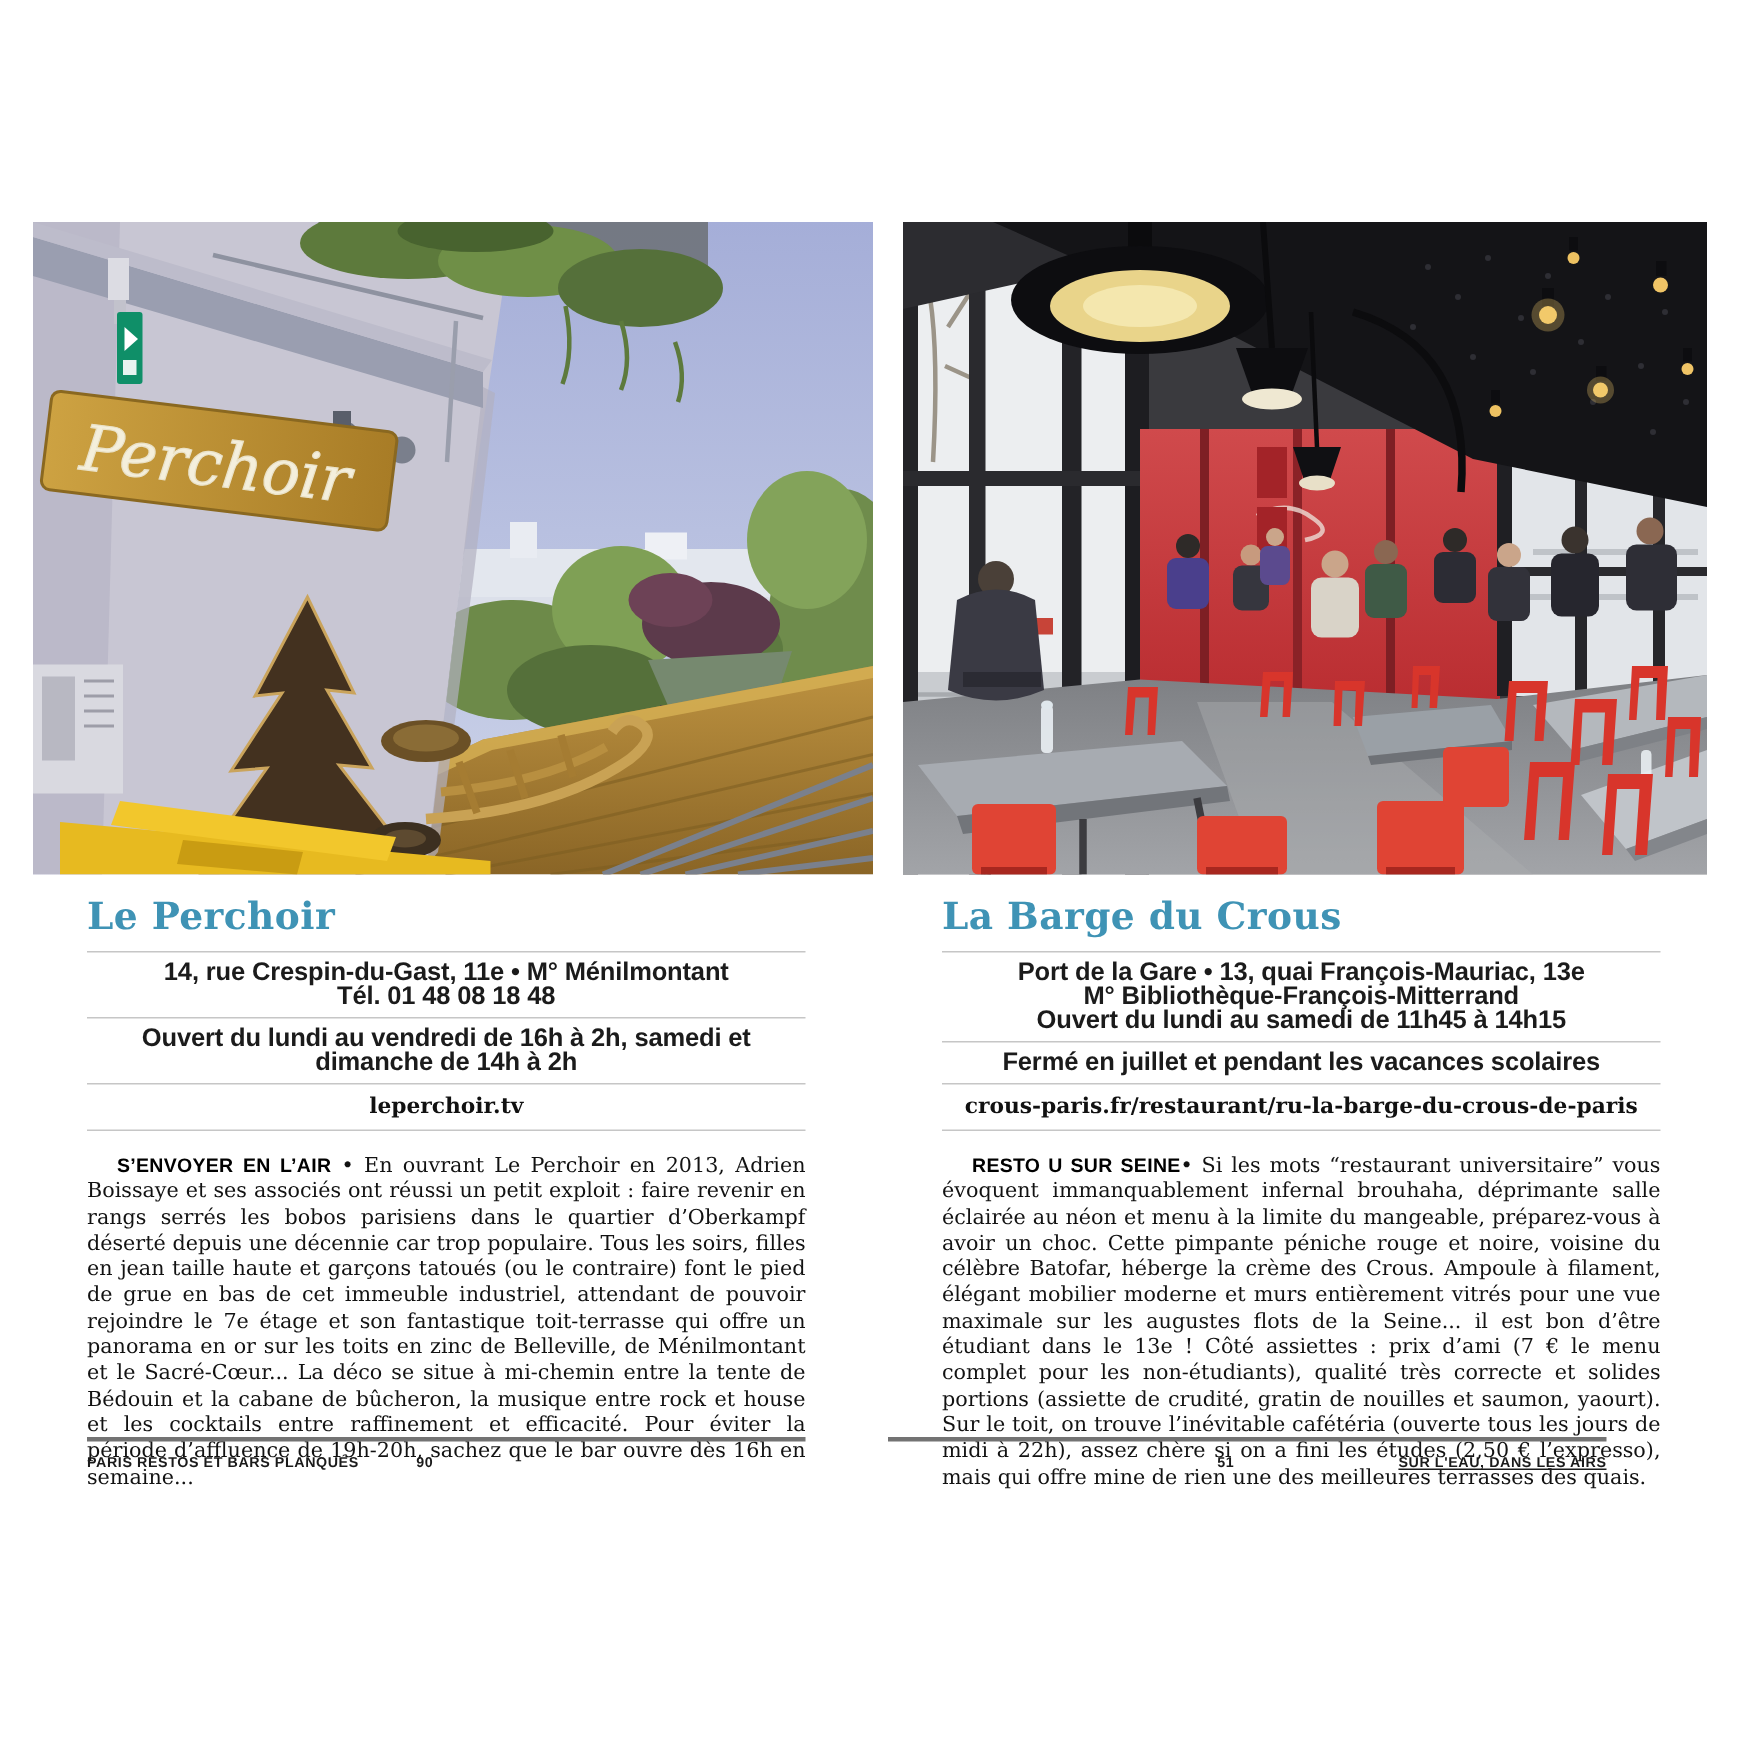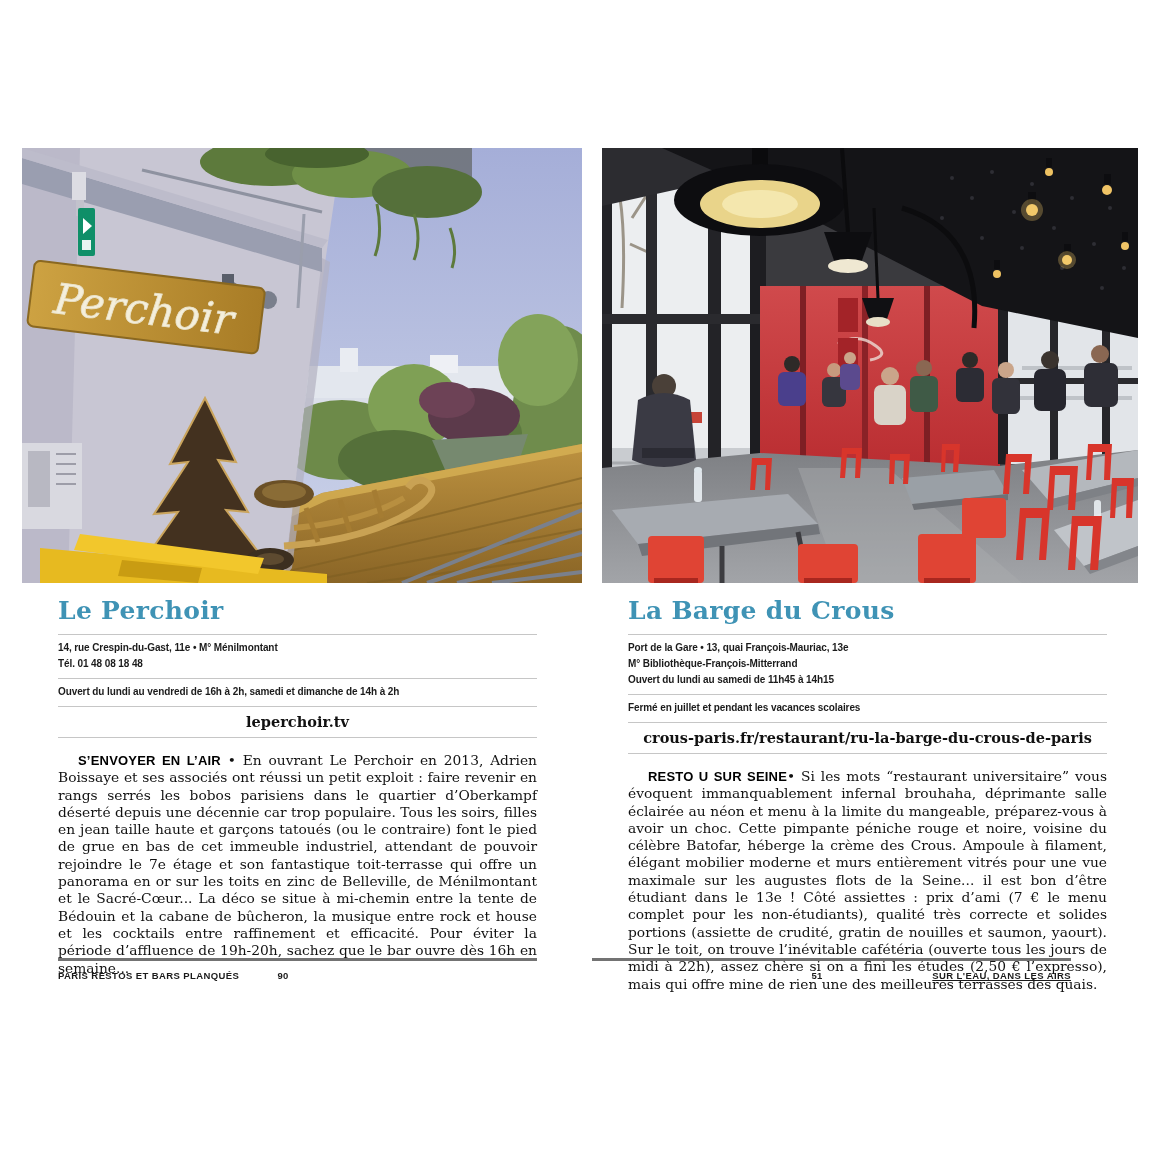--- a/index.html
+++ b/index.html
@@ -6,21 +6,21 @@
     font-family:"Liberation Sans",sans-serif;color:#151515;}
   .photo{position:absolute;top:148px;height:435px;display:block;}
   #photo-left{left:22px;width:560px;}
   #photo-right{left:602px;width:536px;}
   .col{position:absolute;top:596px;width:479px;}
   #col-left{left:58px;}
   #col-right{left:628px;}
   .title{font-family:"DejaVu Serif",serif;font-weight:bold;font-size:25px;color:#3f93b5;
     margin:0 0 9px 0;letter-spacing:0.3px;}
   .rule{border-top:1px solid #c6c6c6;height:0;}
-  .info{text-align:left;font-size:10px;font-weight:bold;line-height:16px;padding:5px 0 6px 0;
+  .info{text-align:center;font-size:17px;font-weight:bold;line-height:16px;padding:5px 0 6px 0;
     letter-spacing:-0.1px;color:#1b1b1b;}
   .site{font-family:"DejaVu Serif",serif;font-weight:bold;font-size:14.5px;text-align:center;
     padding:6px 0 7px 0;color:#111;}
   .bodytext{font-family:"DejaVu Serif",serif;font-size:13.8px;line-height:17.3px;
     text-align:justify;margin:14px 0 0 0;color:#121212;}
   .lead{font-family:"Liberation Sans",sans-serif;font-weight:bold;font-size:13px;
     letter-spacing:0.2px;color:#000;margin-left:20px;}
   .footer{position:absolute;top:958px;width:479px;border-top:3px solid #737373;padding-top:11px;
     font-size:9.5px;font-weight:bold;letter-spacing:0.4px;color:#1a1a1a;}
   #footer-left{left:58px;}

